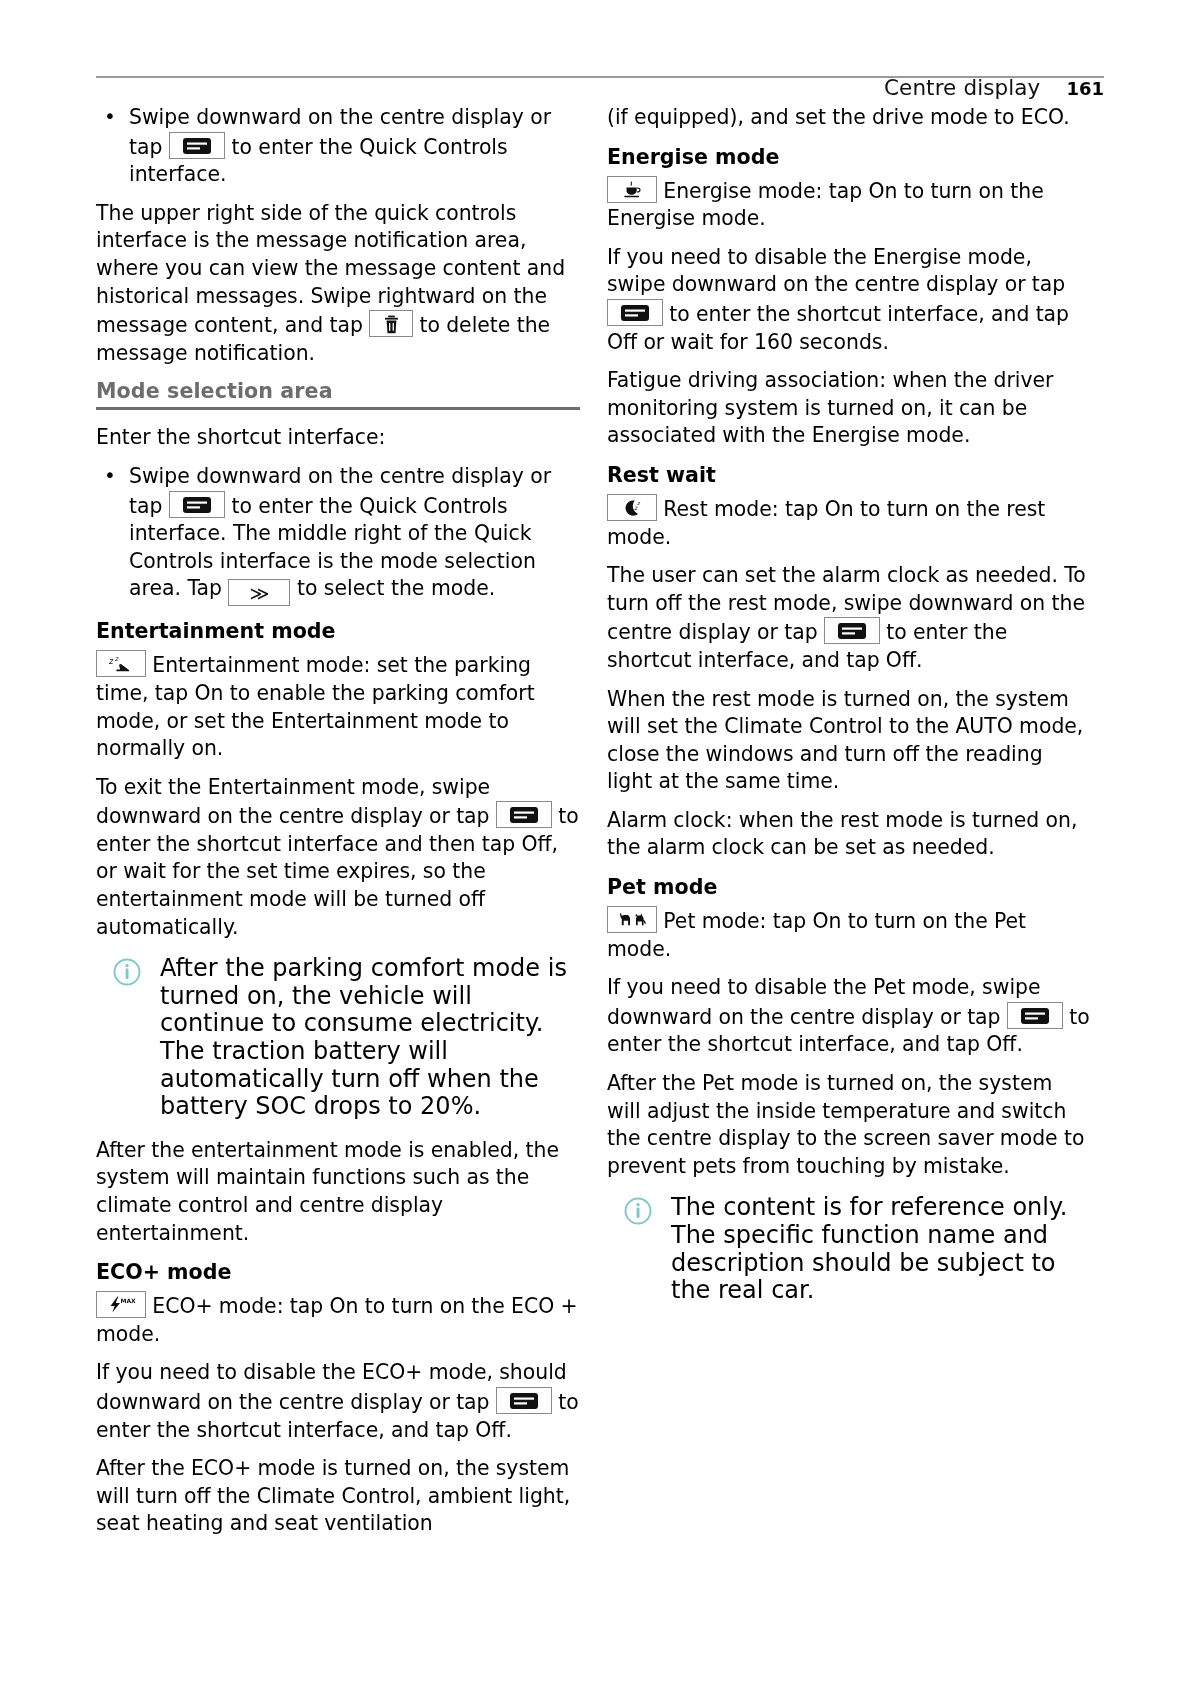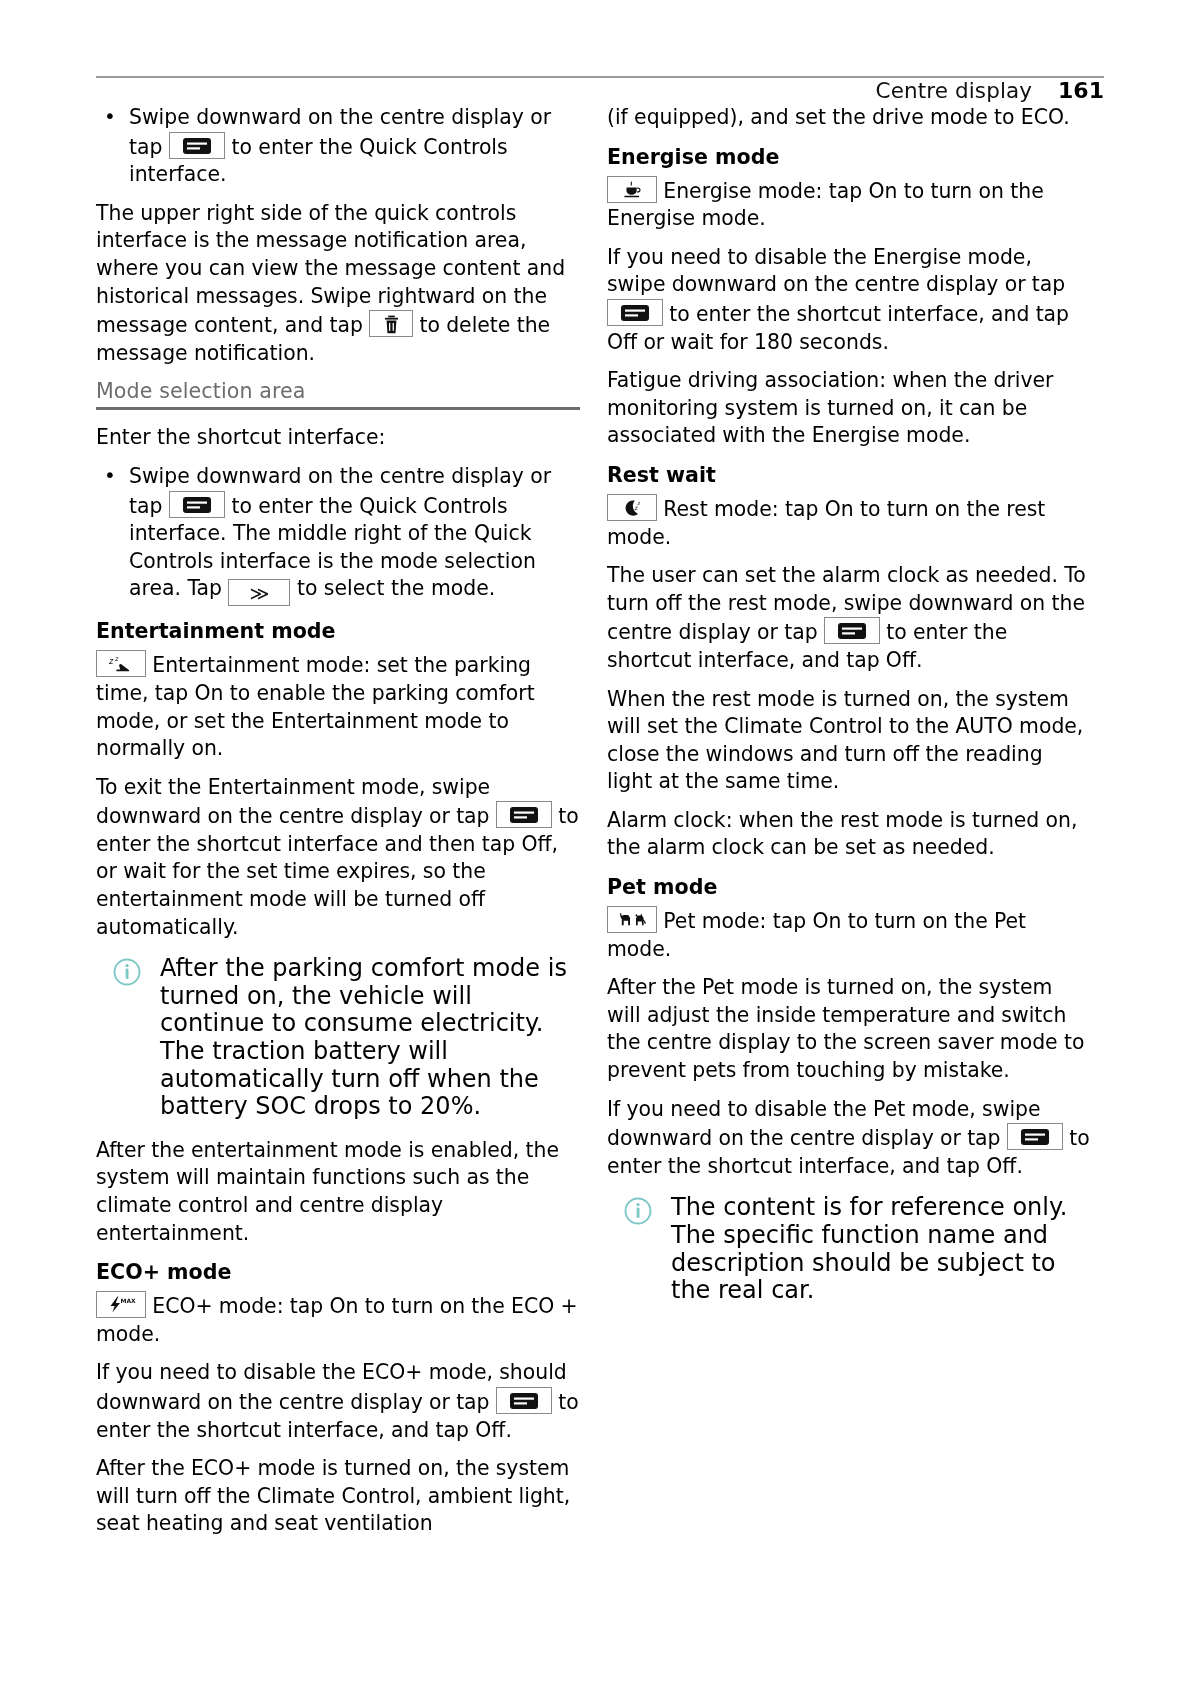--- a/index.html
+++ b/index.html
@@ -33,21 +33,21 @@
     align-items: baseline;
     justify-content: flex-end;
     gap: 26px;
   }
   .header-title {
     font-size: 21.5px;
     color: #111;
     letter-spacing: 0.1px;
   }
   .header-page {
-    font-size: 22px;
+    font-size: 18px;
     font-weight: bold;
     color: #000;
     margin-top: 40px;
   }
   .header-rule {
     position: absolute;
     left: 96px;
     right: 96px;
     top: 76px;
     height: 2px;
@@ -98,21 +98,21 @@
     position: absolute;
     left: 8px;
     top: -1px;
     font-size: 20px;
     line-height: 27.6px;
   }
 
   
   .h-sub {
     font-size: 20.6px;
-    font-weight: normal;
+    font-weight: bold;
     color: #6d6d6d;
     margin: 10px 0 0 0;
     line-height: 26px;
     letter-spacing: 0.1px;
   }
   .h-sub-rule {
     height: 3px;
     background: #6d6d6d;
     margin: 3px 0 14px 0;
   }
@@ -317,21 +317,21 @@
 
       <p class="para">
         <span>If you need to disable the Energise mode, swipe downward on the centre display or tap</span>
         <span class="keycap kc-wide">
           <svg width="30" height="18" viewBox="0 0 30 18">
               <rect x="1" y="1" width="28" height="16" rx="3" fill="#111"></rect>
               <rect x="5" y="5.5" width="20" height="2.2" fill="#fff"></rect>
               <rect x="5" y="10.3" width="13" height="2.2" fill="#fff"></rect>
             </svg>
         </span>
-        <span>to enter the shortcut interface, and tap Off or wait for 180 seconds.</span>
+        <span>to enter the shortcut interface, and tap Off or wait for 160 seconds.</span>
       </p>
 
 
       <p class="para">Fatigue driving association: when the driver monitoring system is turned on, it can be associated with the Energise mode.</p>
 
       <div class="h-mode">Rest wait</div>
 
       <p class="para">
         <span class="keycap kc-sq">
           <svg width="26" height="19" viewBox="0 0 26 19">
@@ -366,34 +366,34 @@
           <svg width="30" height="19" viewBox="0 0 30 19">
             <path d="M3.4 3.6 l1.6 2.1 c0.6 -0.5 1.4 -0.8 2.2 -0.8 l3.3 0 c0.5 0 0.9 0.2 1.1 0.6 l1.4 2.2 l0 7.6 l-1.9 0 l0 -4.6 l-4.4 0 l0 4.6 l-1.9 0 l0 -6.4 c-0.8 -0.6 -1.3 -1.5 -1.4 -2.6 Z" fill="#111"></path>
             <path d="M3.2 3.2 l1.2 0.4 l-0.3 2 l-1.3 -1 Z" fill="#111"></path>
             <path d="M18.3 6.2 l0.9 -2.4 l1.4 1.9 c0.5 -0.2 1 -0.3 1.5 -0.3 l1.2 0 l1.2 -1.8 l0.6 2.2 c0.9 0.8 1.5 1.9 1.5 3.2 l0 6.3 l-1.7 0 l0 -3.9 l-4.2 0 l0 3.9 l-1.7 0 l0 -6.3 c0 -1.1 0.5 -2.1 1.3 -2.8 Z" fill="#111"></path>
             <path d="M26.4 9.4 c1.2 1 2.2 2.4 2.6 4 l-1.3 0.3 c-0.3 -1.3 -0.9 -2.4 -1.8 -3.2 Z" fill="#111"></path>
           </svg>
         </span>
         <span>Pet mode: tap On to turn on the Pet mode.</span>
       </p>
 
-      <p class="para">After the Pet mode is turned on, the system will adjust the inside temperature and switch the centre display to the screen saver mode to prevent pets from touching by mistake.</p>
-
       <p class="para">
         <span>If you need to disable the Pet mode, swipe downward on the centre display or tap</span>
         <span class="keycap kc-wide">
           <svg width="30" height="18" viewBox="0 0 30 18">
               <rect x="1" y="1" width="28" height="16" rx="3" fill="#111"></rect>
               <rect x="5" y="5.5" width="20" height="2.2" fill="#fff"></rect>
               <rect x="5" y="10.3" width="13" height="2.2" fill="#fff"></rect>
             </svg>
         </span>
         <span>to enter the shortcut interface, and tap Off.</span>
       </p>
 
+      <p class="para">After the Pet mode is turned on, the system will adjust the inside temperature and switch the centre display to the screen saver mode to prevent pets from touching by mistake.</p>
+
       <div class="note">
         <span class="note-icon">
           <svg width="30" height="30" viewBox="0 0 30 30">
             <circle cx="15" cy="15" r="12.5" fill="none" stroke="#7ec8c6" stroke-width="1.9"></circle>
             <circle cx="15" cy="8.6" r="1.65" fill="#7ec8c6"></circle>
             <rect x="13.6" y="11.6" width="2.9" height="10.4" rx="1.2" fill="#7ec8c6"></rect>
           </svg>
         </span>
         <span>The content is for reference only. The specific function name and description should be subject to the real car.</span>
       </div>

